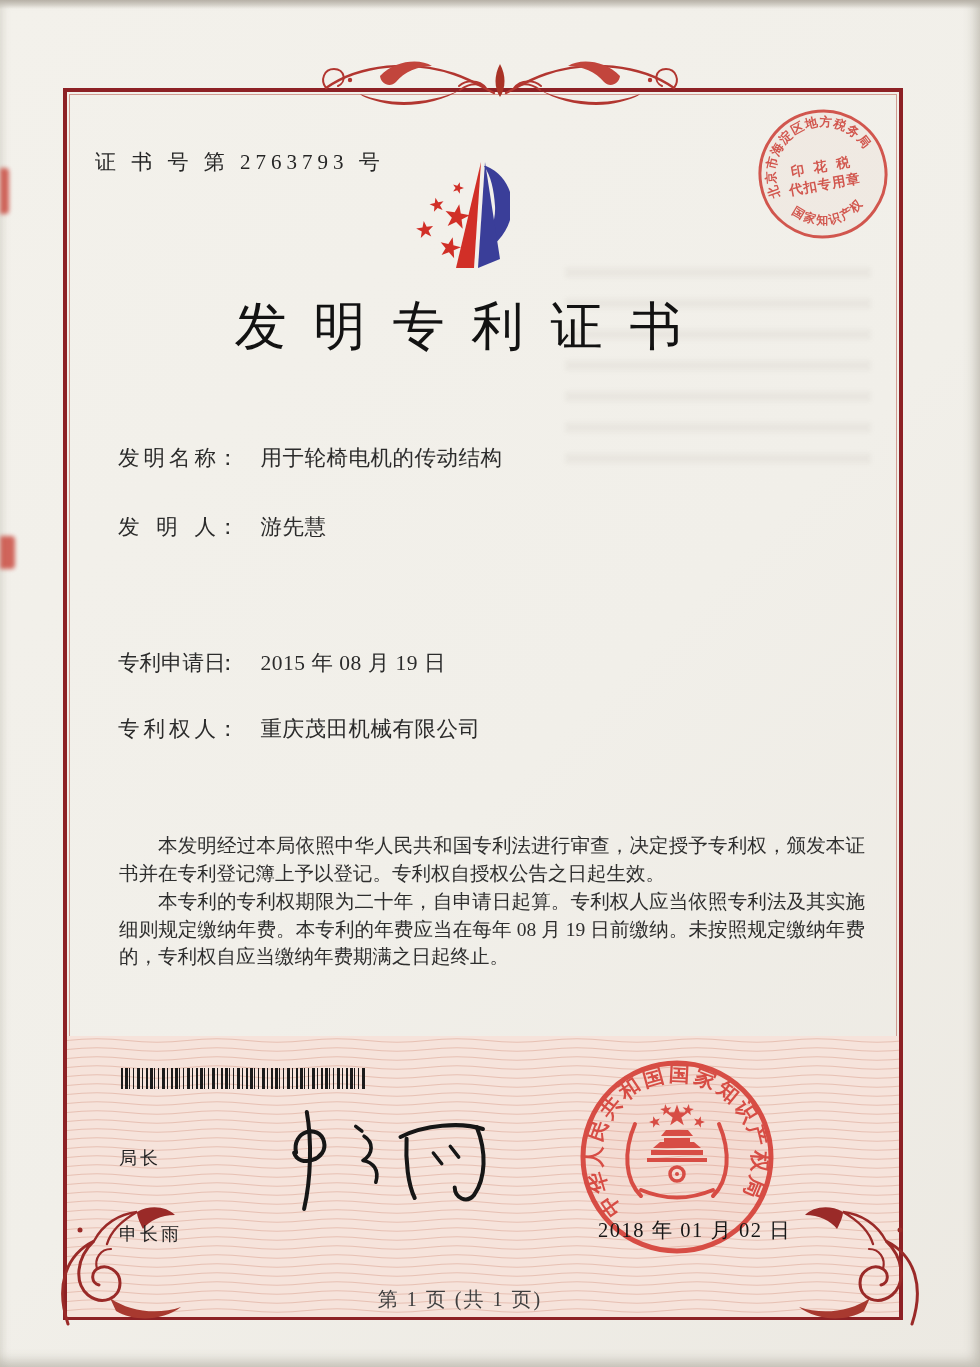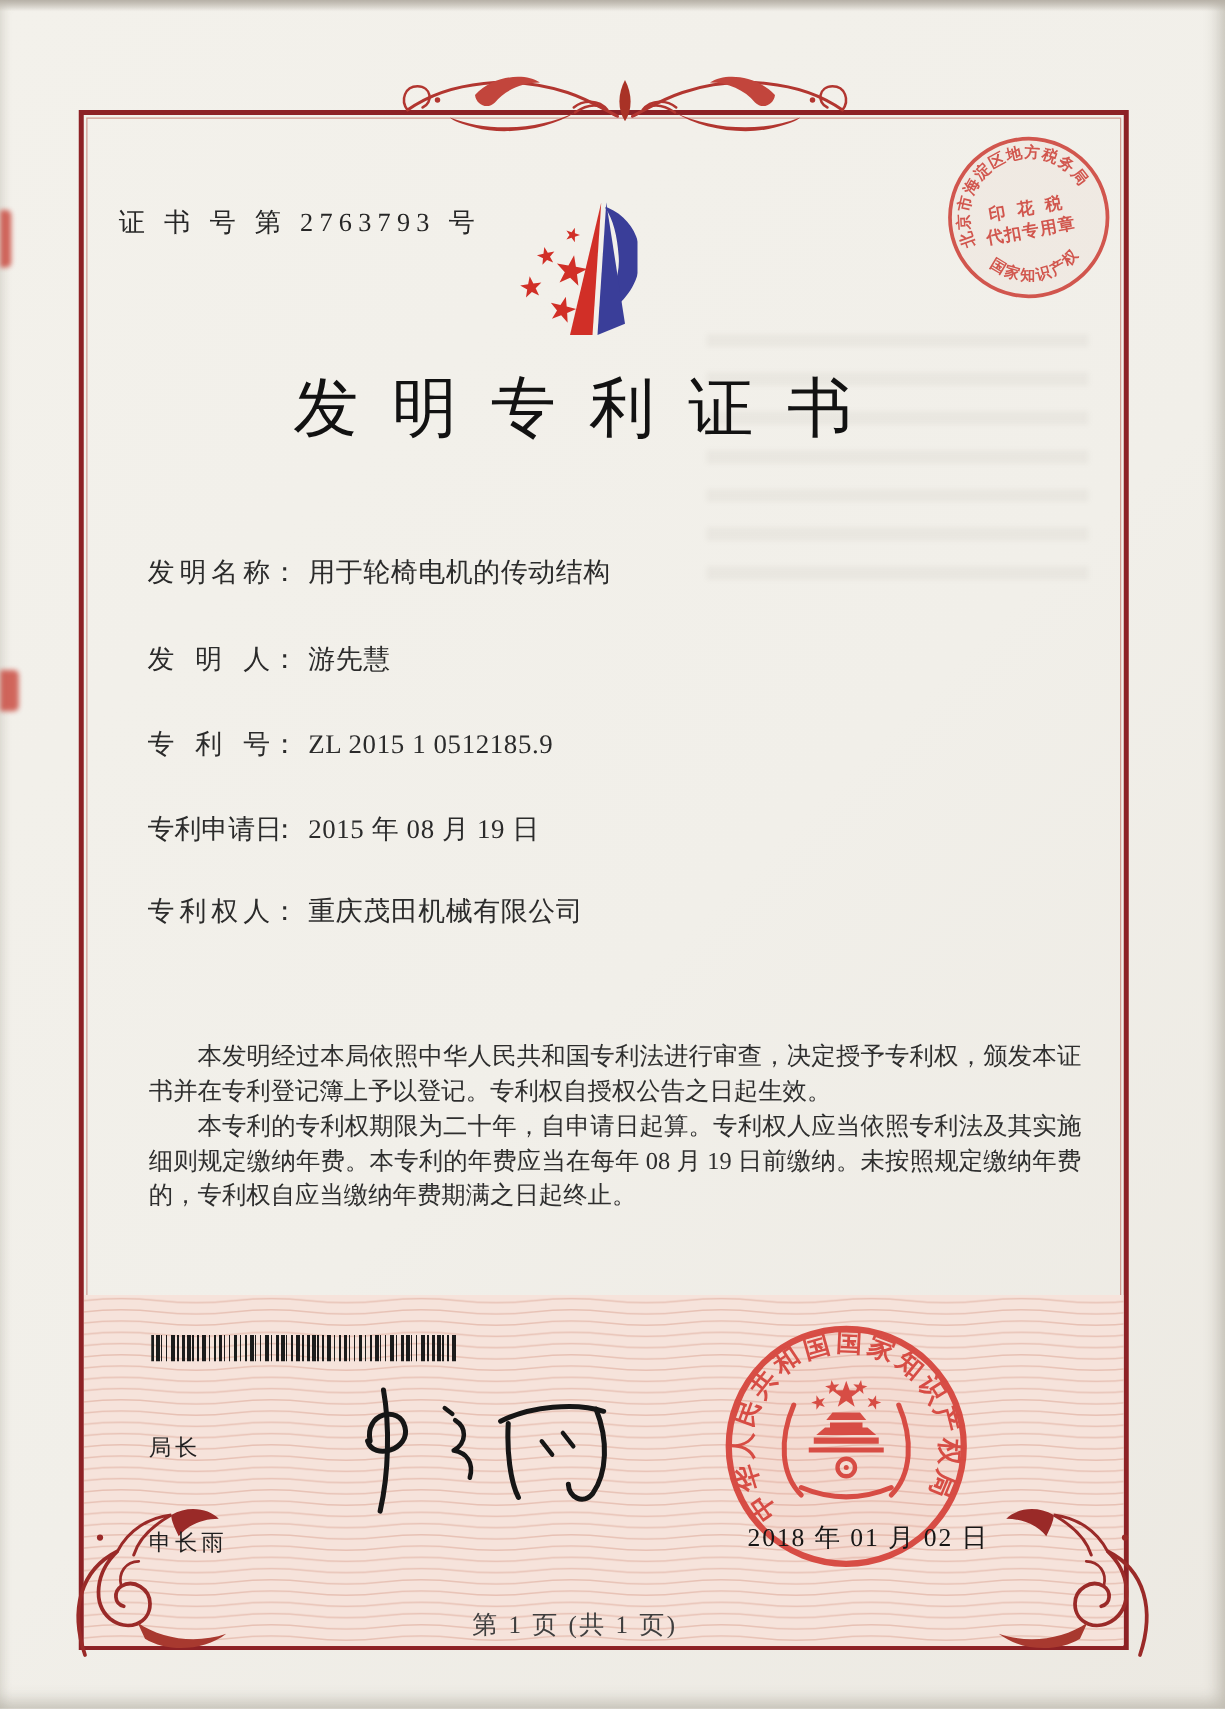--- a/index.html
+++ b/index.html
@@ -30,33 +30,33 @@
 
   .topflourish{position:absolute;left:318px;top:36px;width:364px;height:84px;}
   .corner{position:absolute;width:150px;height:150px;}
   .corner.bl{left:50px;top:1178px;}
   .corner.br{left:780px;top:1178px;transform:scaleX(-1);}
 
   .ghost{position:absolute;left:565px;top:252px;width:306px;height:212px;opacity:.55;
     background:repeating-linear-gradient(0deg,rgba(130,120,108,.12) 0 11px,rgba(130,120,108,0) 11px 31px);
     filter:blur(2px);}
 
-  .certno{position:absolute;left:95px;top:164px;font-size:21px;letter-spacing:5px;color:#262626;}
+  .certno{position:absolute;left:95px;top:148px;font-size:21px;letter-spacing:5px;color:#262626;}
 
   .logo{position:absolute;left:410px;top:156px;width:100px;height:132px;}
 
   .taxseal{position:absolute;left:753px;top:104px;width:140px;height:140px;transform:rotate(-10deg);opacity:.92;}
 
   .title{position:absolute;left:63px;top:292px;width:790px;text-align:center;
     font-size:52px;font-weight:400;color:#121212;letter-spacing:27px;text-indent:27px;}
 
   .field{position:absolute;left:118px;font-size:21.5px;color:#2b2b2b;white-space:nowrap;}
   .field .lbl{display:inline-block;width:98px;text-align:justify;text-align-last:justify;vertical-align:bottom;}
   .field .col{display:inline-block;margin:0 2px 0 1px;}
-  .field .val{display:inline-block;margin-left:6px;letter-spacing:.5px;}
+  .field .val{display:inline-block;margin-left:20px;letter-spacing:.5px;}
   .f0{top:443px;} .f1{top:512px;} .f2{top:580px;} .f3{top:648px;} .f4{top:714px;} .f5{top:786px;}
 
   .paras{position:absolute;left:118px;top:831px;width:748px;font-size:19.5px;line-height:27.5px;
     text-align:justify;color:#2e2e2e;}
   .paras p{margin:1px;text-indent:2em;font-family:Liberation Serif, serif;}
 
   .barcode{position:absolute;left:121px;top:1068px;width:246px;height:21px;
     background:repeating-linear-gradient(90deg,
       #1b1b1b 0 2px,transparent 2px 4px,
       #1b1b1b 4px 7px,transparent 7px 8px,
@@ -178,23 +178,20 @@
     </g>
   </svg>
 
   <div class="title">发明专利证书</div>
 
   <div class="field f0">
     <span class="lbl">发明名称</span><span class="col">：</span><span class="val">用于轮椅电机的传动结构</span>
   </div>
   <div class="field f1">
     <span class="lbl">发明人</span><span class="col">：</span><span class="val">游先慧</span>
-  </div>
-  <div class="field f2">
-    <span class="lbl">专利号</span><span class="col">：</span><span class="val">ZL 2015 1 0512185.9</span>
   </div>
   <div class="field f3">
     <span class="lbl">专利申请日</span><span class="col">：</span><span class="val">2015 年 08 月 19 日</span>
   </div>
   <div class="field f4">
     <span class="lbl">专利权人</span><span class="col">：</span><span class="val">重庆茂田机械有限公司</span>
   </div>
 
   <div class="paras">
     <p>本发明经过本局依照中华人民共和国专利法进行审查，决定授予专利权，颁发本证书并在专利登记簿上予以登记。专利权自授权公告之日起生效。</p>

